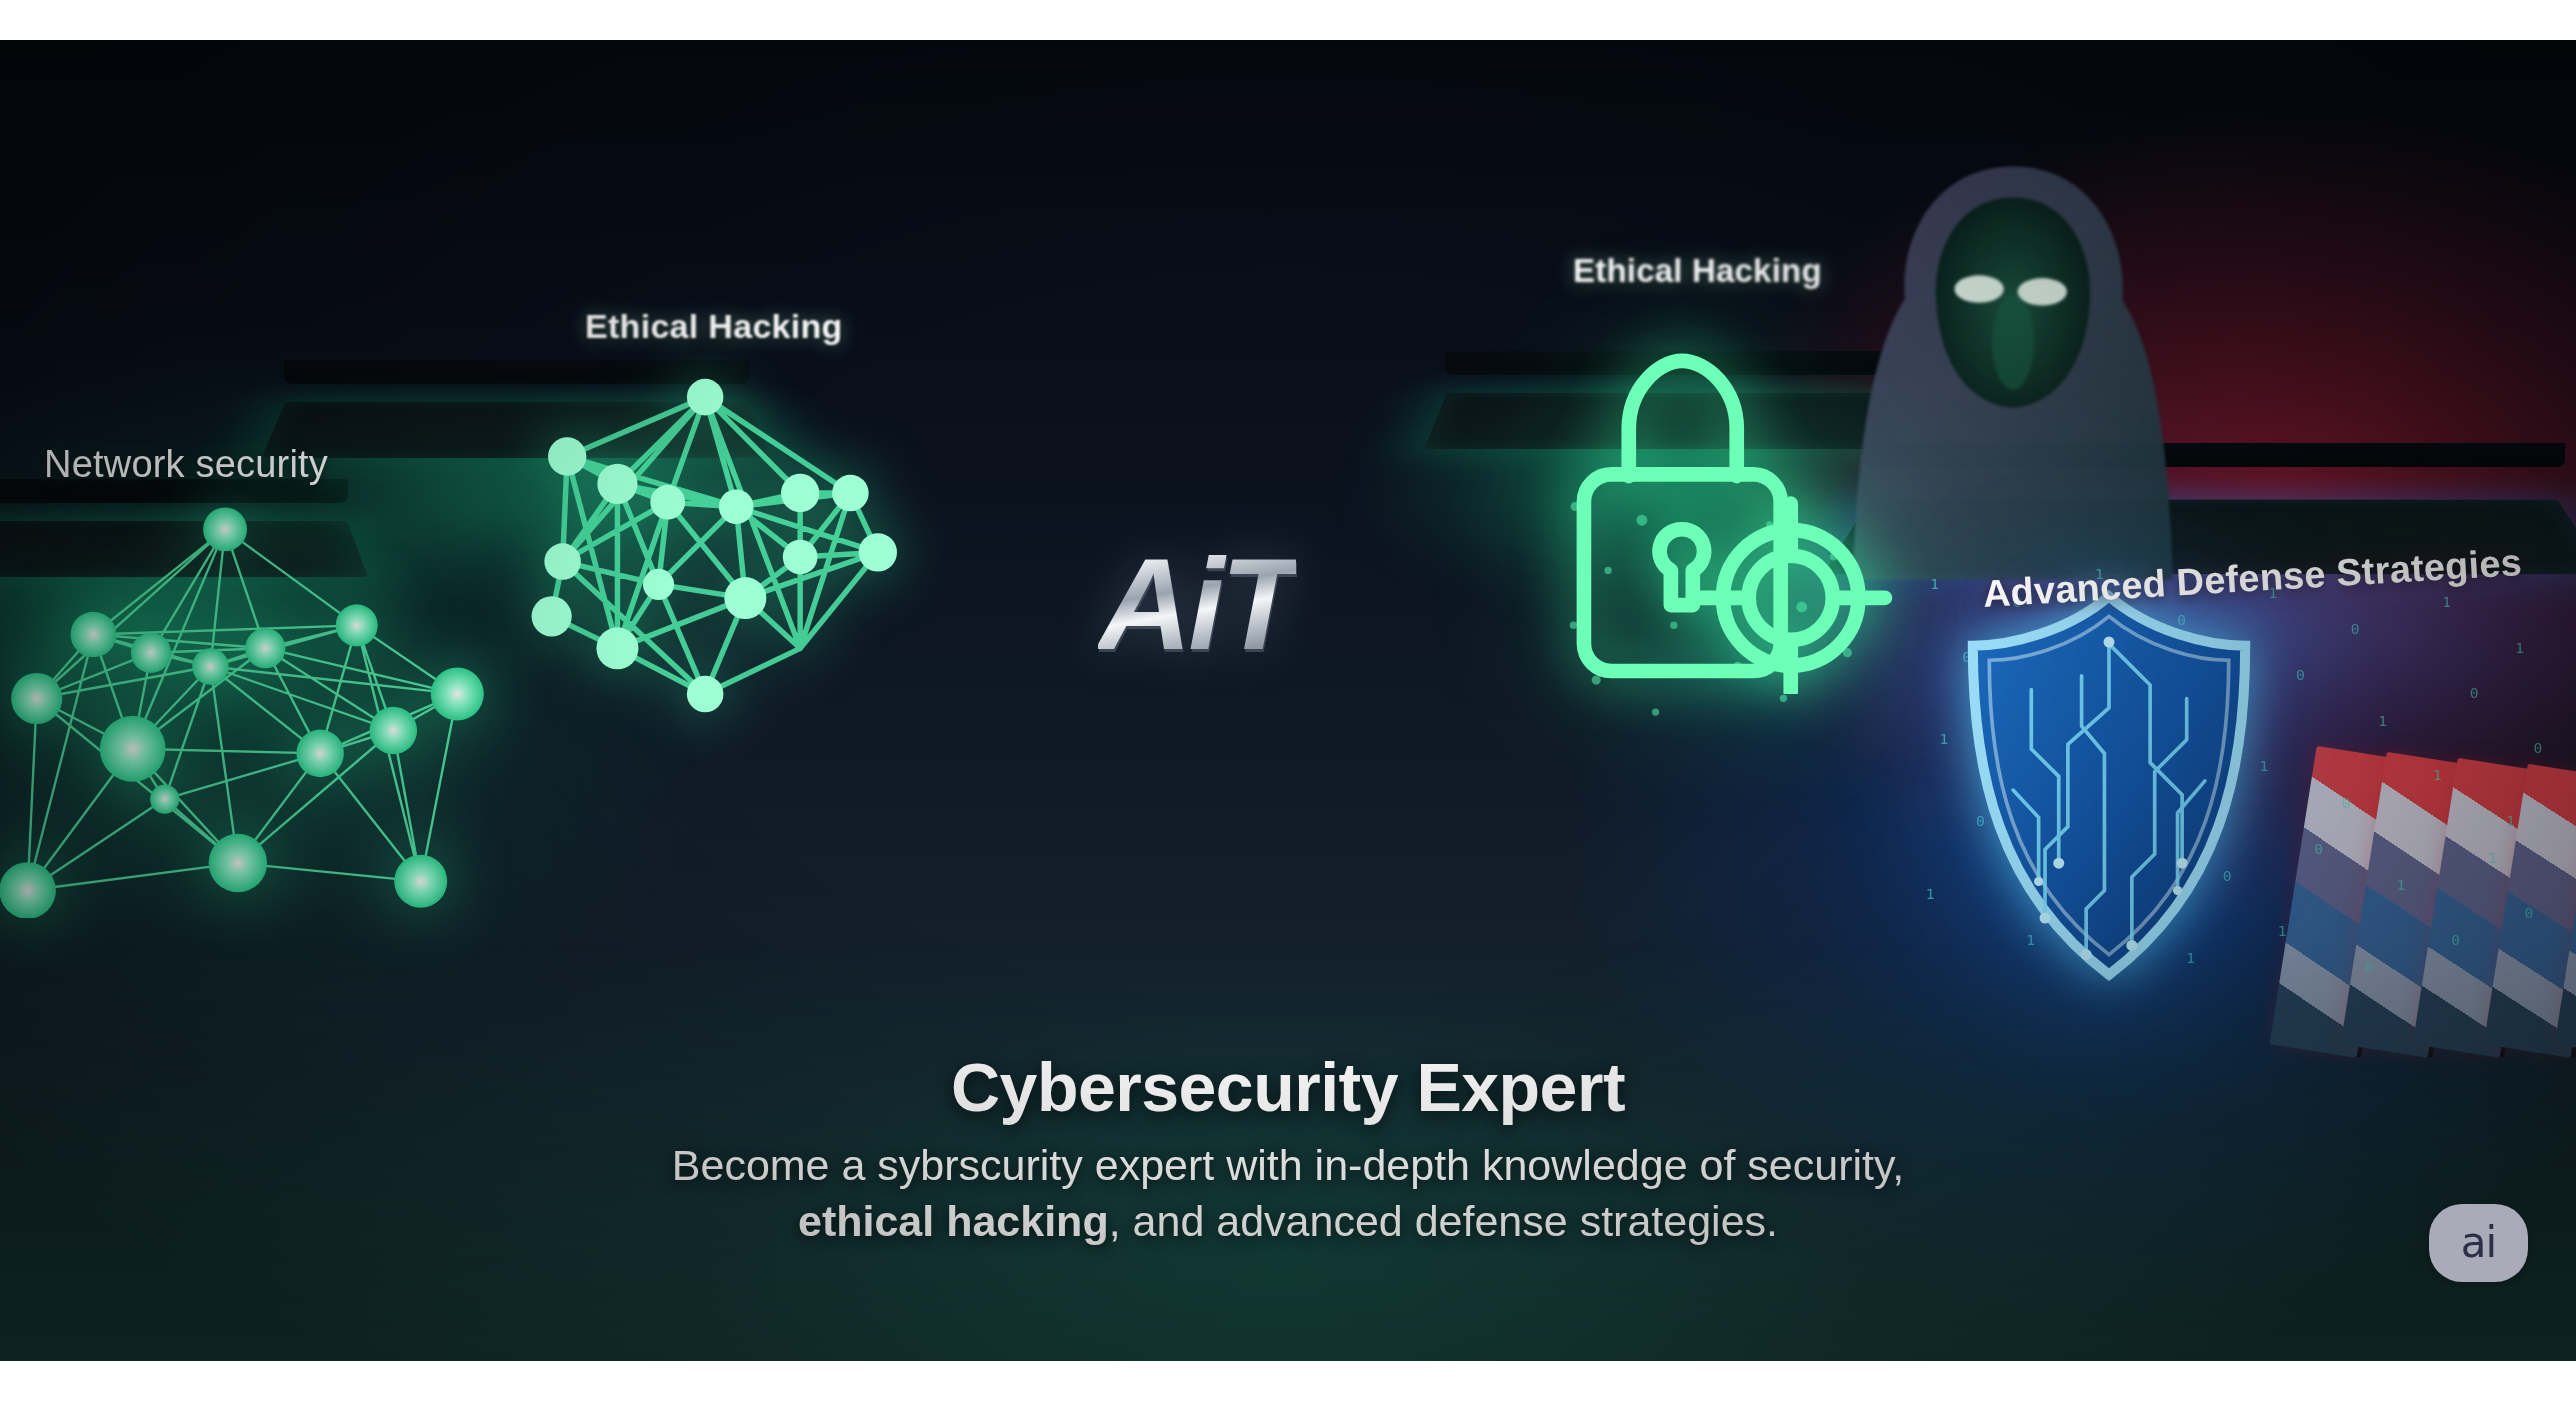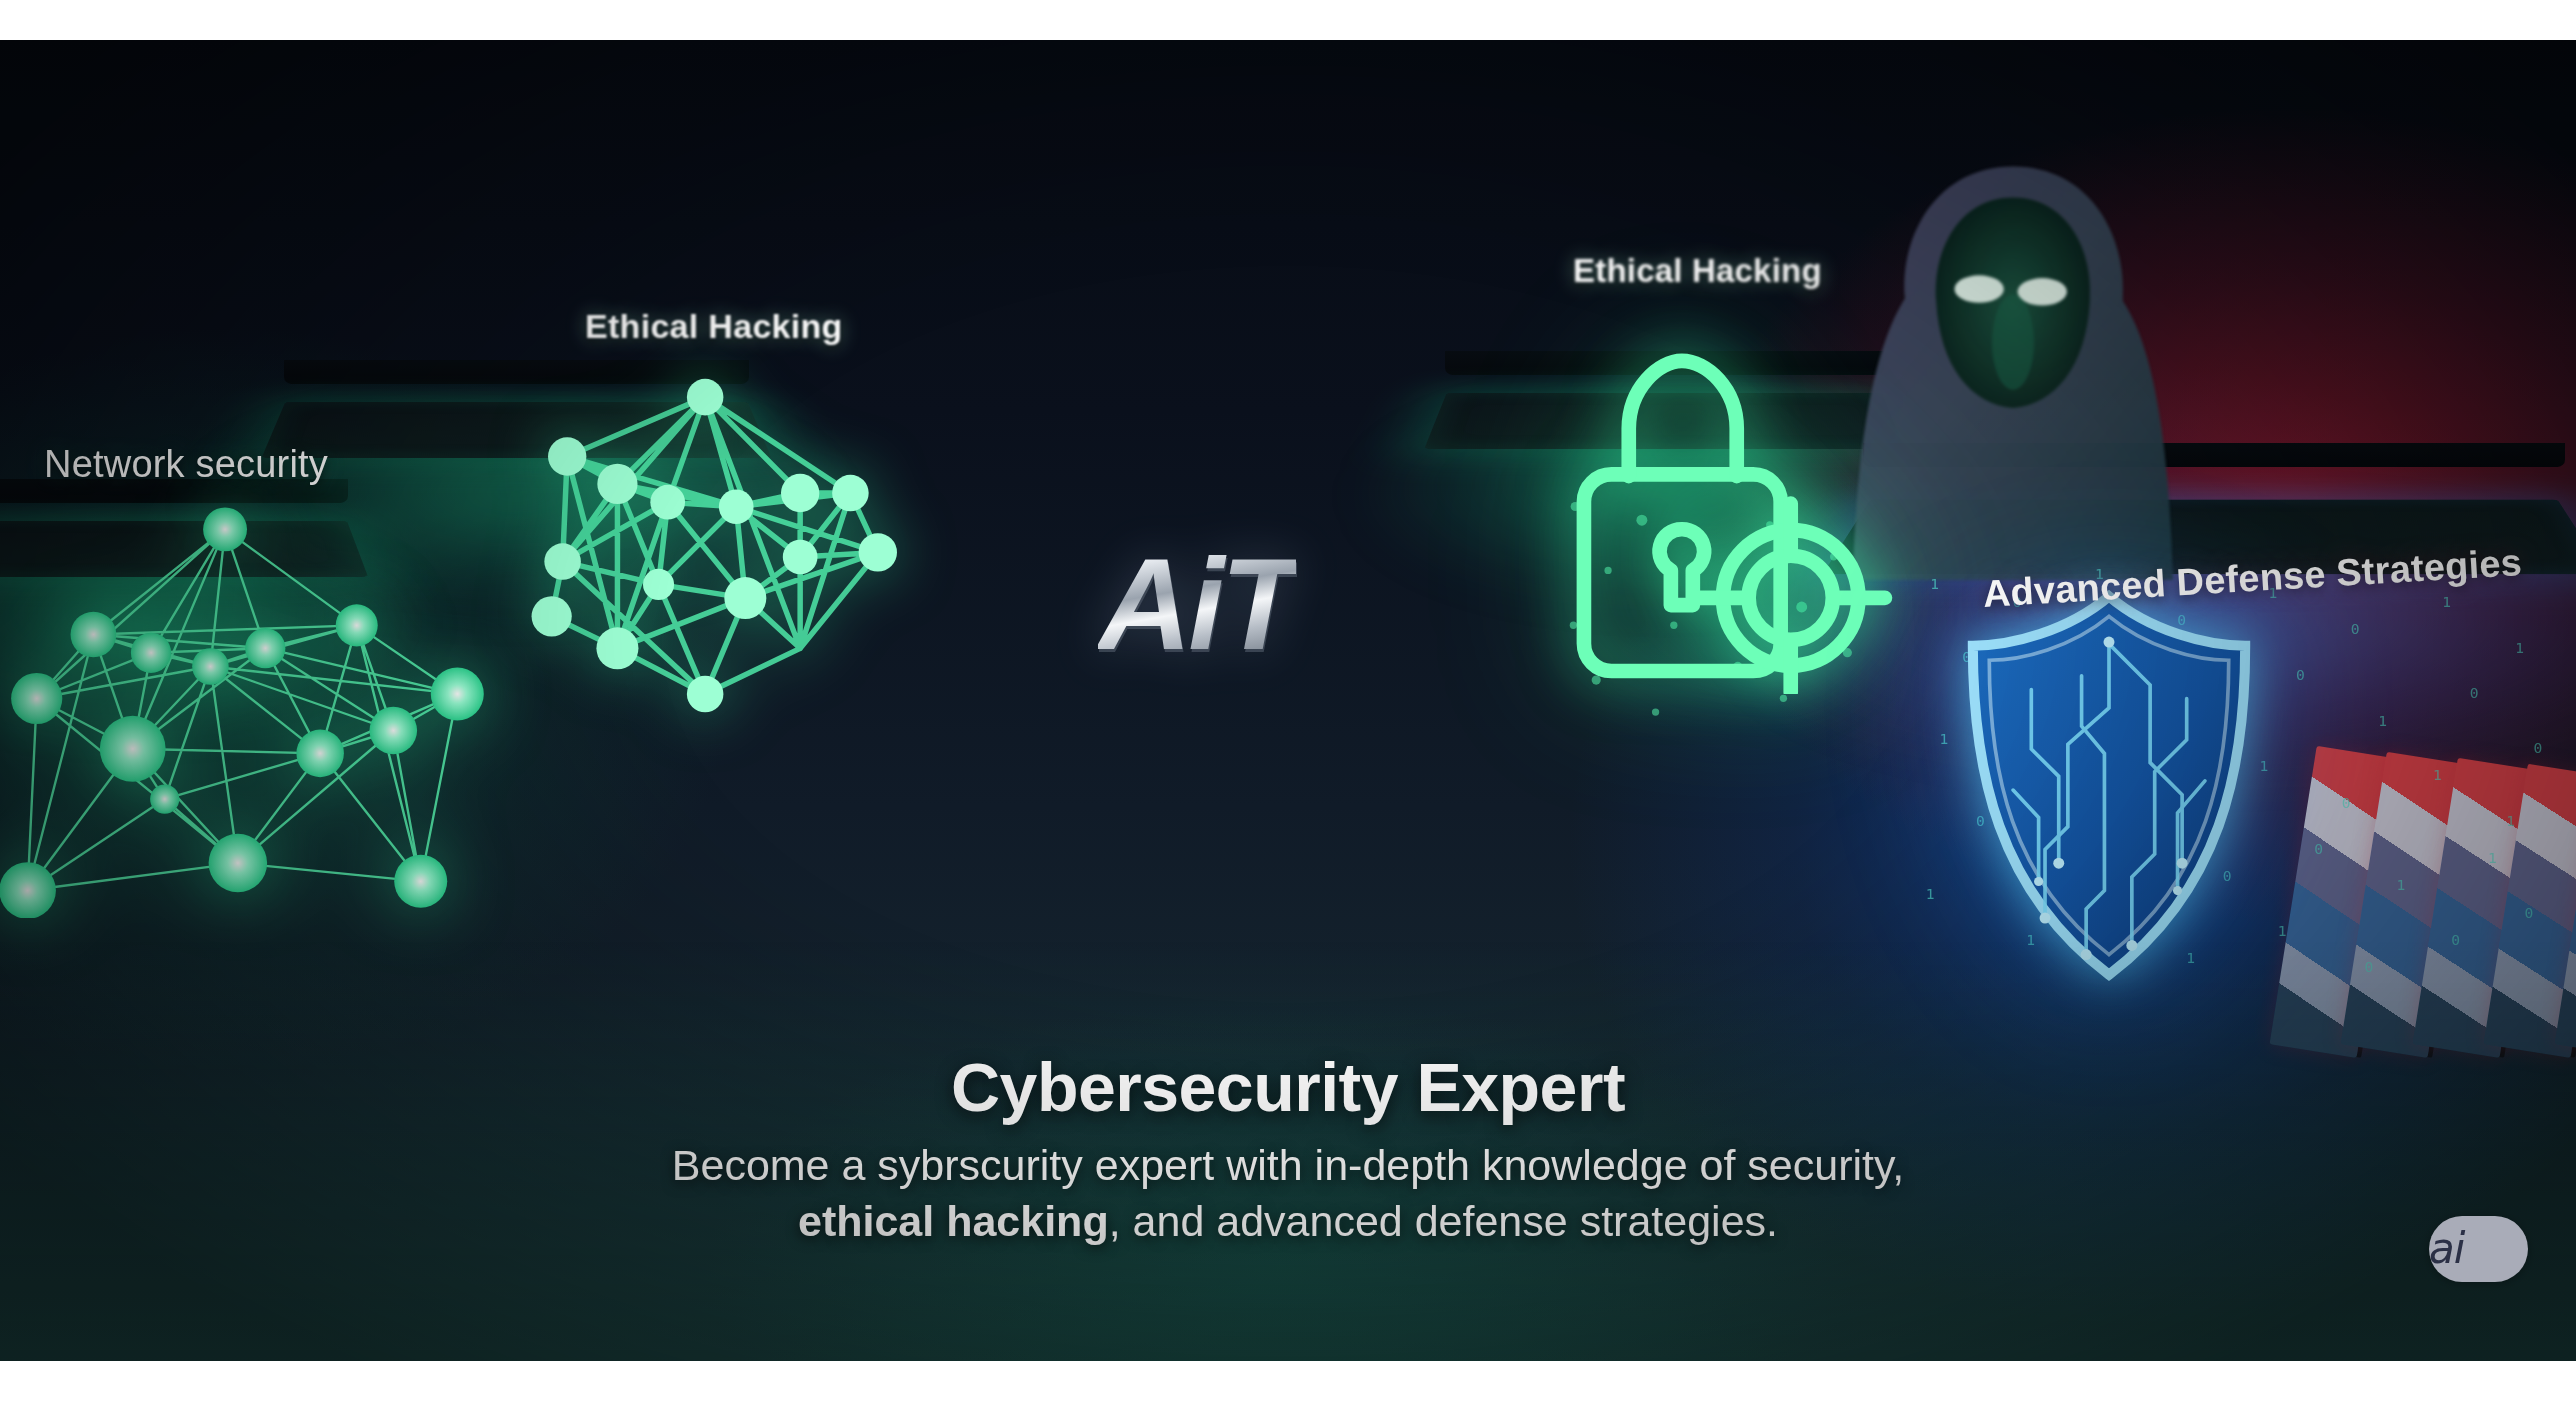--- a/index.html
+++ b/index.html
@@ -97,23 +97,23 @@
 
   
   #headline{position:absolute;left:0;top:1011px;width:2576px;text-align:center;z-index:25;color:#fff;}
   #headline-title{font-size:68px;font-weight:bold;letter-spacing:-0.5px;line-height:1.06;
     text-shadow:0 3.7px 16.5px rgba(0,0,0,.70);}
   #headline-sub{margin-top:14.6px;font-size:43px;font-weight:400;line-height:1.30;
     text-shadow:0 2.7px 12.8px rgba(0,0,0,.70);}
   #headline-sub .em{font-weight:bold;}
 
   
-  #ai-badge{position:absolute;right:48px;bottom:79px;width:99px;height:66px;border-radius:33px;
-    background:#a9acb8;display:flex;align-items:center;z-index:50;
-    box-shadow:0 1.8px 9.1px rgba(0,0,0,.30);font-style:italic;}
+  #ai-badge{position:absolute;right:48px;bottom:79px;width:99px;height:78px;border-radius:33px;
+    background:#a9acb8;display:flex;align-items:center;justify-content:center;z-index:50;
+    box-shadow:0 1.8px 9.1px rgba(0,0,0,.30);}
   #ai-badge span{font-size:42px;font-weight:400;color:#2b3046;line-height:1;letter-spacing:-0.9px;
     font-family:"DejaVu Sans",sans-serif;}
 </style>
 </head>
 <body>
 
 <div id="stage">
 
   <div id="scene">
 

